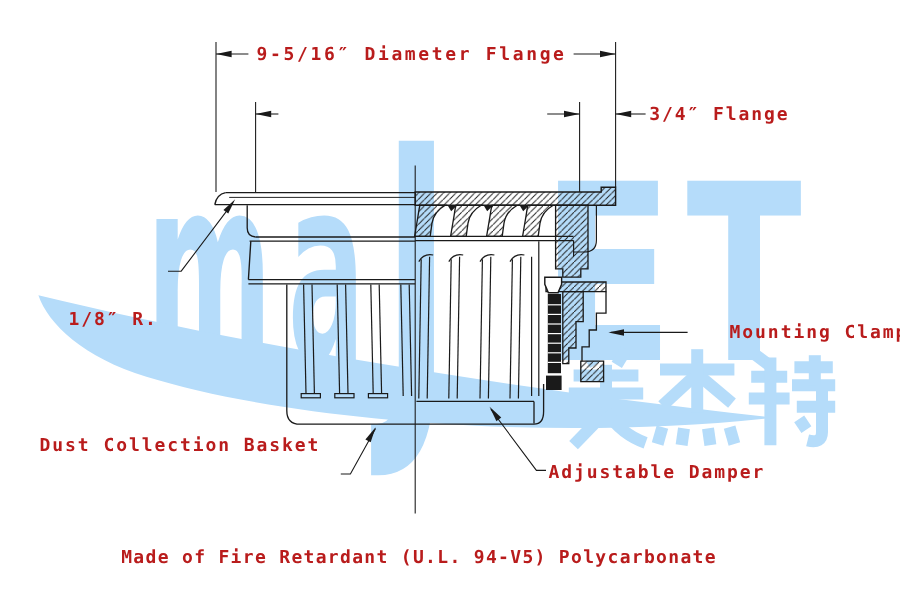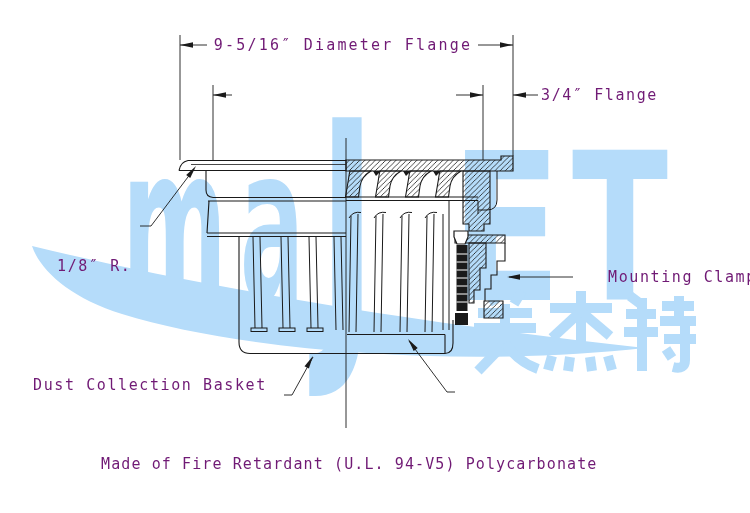--- a/index.html
+++ b/index.html
@@ -1,20 +1,20 @@
 <!DOCTYPE html>
 <html><head>
 <meta charset="utf-8">
 <style>
   html,body{margin:0;padding:0;background:#ffffff;}
   .stage{position:relative;width:750px;height:513px;background:#ffffff;overflow:hidden;
          font-family:"DejaVu Sans Mono","Liberation Mono",monospace;}
   .stage svg{position:absolute;left:0;top:0;}
-  .cad-label{position:absolute;white-space:nowrap;color:#701a75;font-size:15px;line-height:1;
-             letter-spacing:1.6px;z-index:5;}
+  .cad-label{position:absolute;white-space:nowrap;color:#b91c1c;font-size:15px;line-height:1;
+             letter-spacing:1.6px;z-index:5;font-weight:bold;}
   .dim-center{transform:translateX(-50%);}
   .note{letter-spacing:1.1px;padding-left:44px;}
 </style>
 </head>
 <body>
 
 <div class="stage">
 
 <svg width="750" height="513" viewBox="0 0 750 513">
   <defs>
@@ -206,17 +206,18 @@
 
   <div class="cad-label dim-center" style="left:343px;top:38px;letter-spacing:2.2px;">9-5/16″ Diameter Flange</div>
 
 
   <div class="cad-label" style="left:541px;top:88px;text-align:right;">3/4″ Flange</div>
 
   <div class="cad-label" style="left:57px;top:219px;margin-top:40px;">1/8″ R.</div>
 
   <div class="cad-label" style="left:576px;top:270px;margin-left:32px;">Mounting Clamp</div>
 
-  <div class="cad-label" style="left:33px;top:378px;">Dust Collection Basket</div>
-
+  <div class="cad-label" style="left:33px;top:364px;">Dust Collection Basket</div>
+
+  <div class="cad-label" style="left:457px;top:386px;">Adjustable Damper</div>
 
   <div class="cad-label note" style="left:57px;top:457px;">Made of Fire Retardant (U.L. 94-V5) Polycarbonate</div>
 </div>
 
 </body></html>

